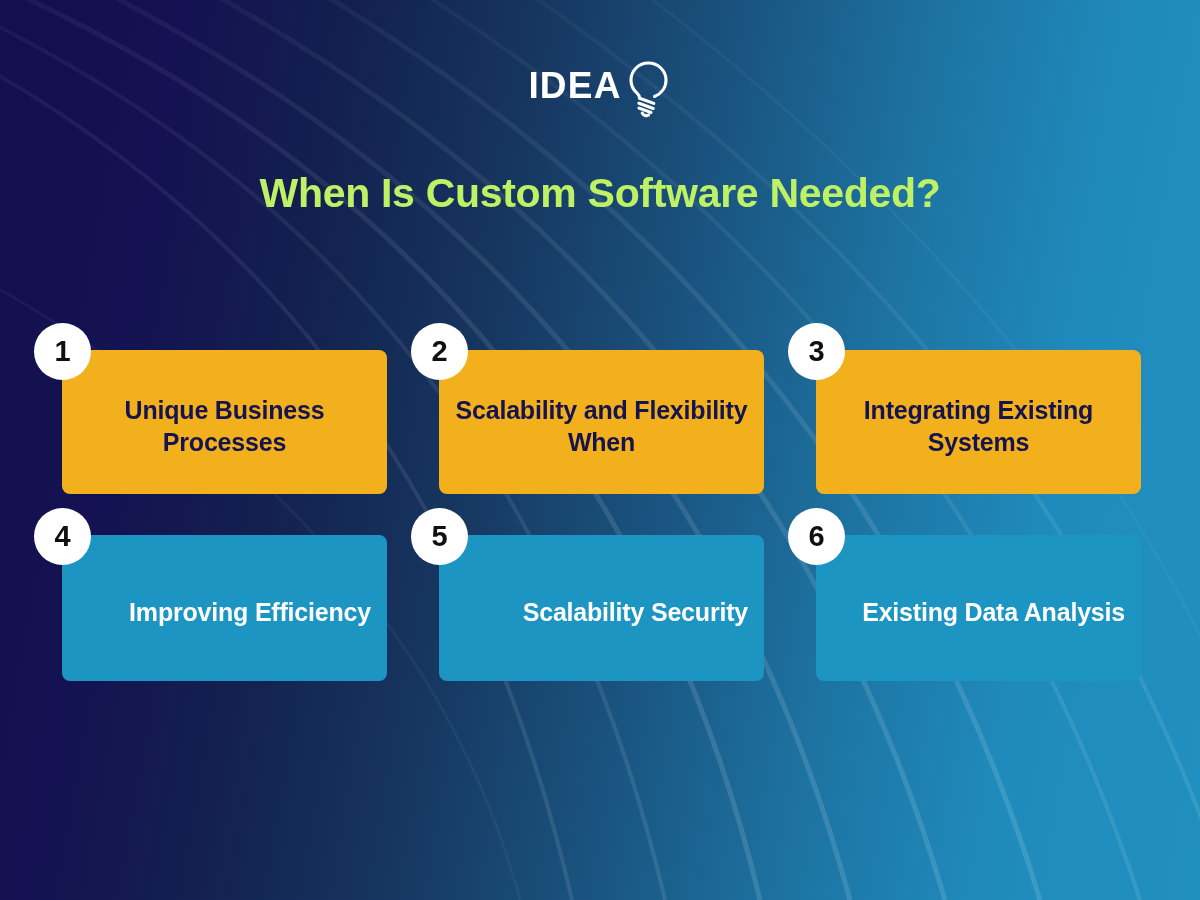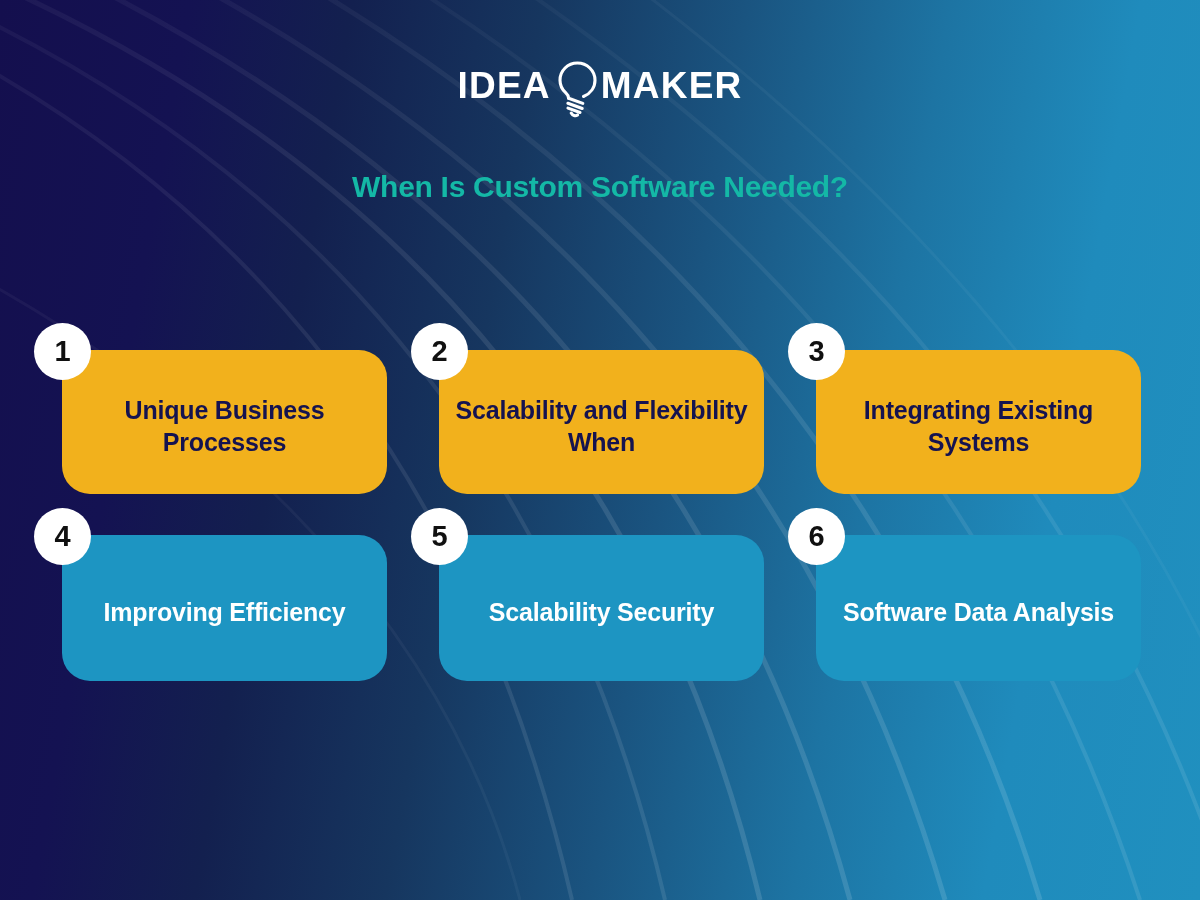--- a/index.html
+++ b/index.html
@@ -37,37 +37,37 @@
     font-weight:bold;
     letter-spacing:1.2px;
     line-height:1;
     font-family:"Liberation Sans", sans-serif;
   }
   .brand-bulb { width:46px; height:60px; display:block; margin:0 2px; position:relative; top:3px; }
 
   .page-title {
     position:absolute; left:0; right:0; top:170px;
     text-align:center;
-    color:#14b8a6;
-    font-size:30px;
+    color:#bef264;
+    font-size:41px;
     font-weight:bold;
     letter-spacing:-0.3px;
   }
 
   
   .cards { position:absolute; left:62px; top:350px; width:1080px; }
   .card-row { display:flex; gap:52px; }
   .card-row + .card-row { margin-top:41px; }
 
   .card-wrap { position:relative; width:325px; }
 
   .card {
-    border-radius:28px;
+    border-radius:8px;
     height:144px;
-    display:flex; align-items:center; justify-content:center;
+    display:flex; align-items:center; justify-content:flex-end;
     text-align:center;
     padding:8px 16px 0 16px;
   }
   .card.row2 { height:146px; }
 
   .card-label {
     font-size:25px;
     font-weight:bold;
     line-height:1.30;
     letter-spacing:-0.2px;
@@ -132,21 +132,20 @@
   <span class="brand-word">IDEA</span>
   <svg class="brand-bulb" viewBox="0 0 46 60" xmlns="http://www.w3.org/2000/svg">
     <g fill="none" stroke="#ffffff" stroke-width="3.1" stroke-linecap="round" stroke-linejoin="round">
       <path d="M30.5 38.5 C 37.6 35.6, 42 29.4, 42 22.2 C 42 12.6, 34.1 5, 24.4 5 C 14.7 5, 7 12.6, 7 22.2 C 7 27.2, 9.3 31.6, 12.6 34.6 C 14.6 36.4, 15.6 37.6, 15.6 40.2"></path>
       <path d="M15.6 40.2 L 29.8 45.4"></path>
       <path d="M14.9 45.3 L 29.2 50.5"></path>
       <path d="M15.0 50.1 L 27.0 54.5"></path>
       <path d="M18.2 55.0 C 19.6 57.6, 22.4 58.6, 24.6 57.0"></path>
     </g>
   </svg>
-  <span class="brand-word">MAKER</span>
 </div>
 
 <h1 class="page-title">When Is Custom Software Needed?</h1>
 
 <div class="cards">
 
   <div class="card-row">
 
     <div class="card-wrap">
       <div class="card amber">
@@ -182,20 +181,20 @@
 
     <div class="card-wrap">
       <div class="card teal row2">
         <span class="card-label">Scalability Security</span>
       </div>
       <div class="badge">5</div>
     </div>
 
     <div class="card-wrap">
       <div class="card teal row2">
-        <span class="card-label">Software Data Analysis</span>
+        <span class="card-label">Existing Data Analysis</span>
       </div>
       <div class="badge">6</div>
     </div>
 
   </div>
 
 </div>
 
 </body></html>

